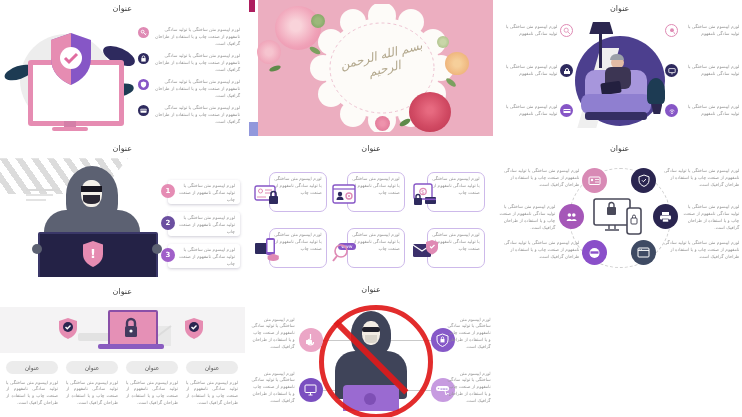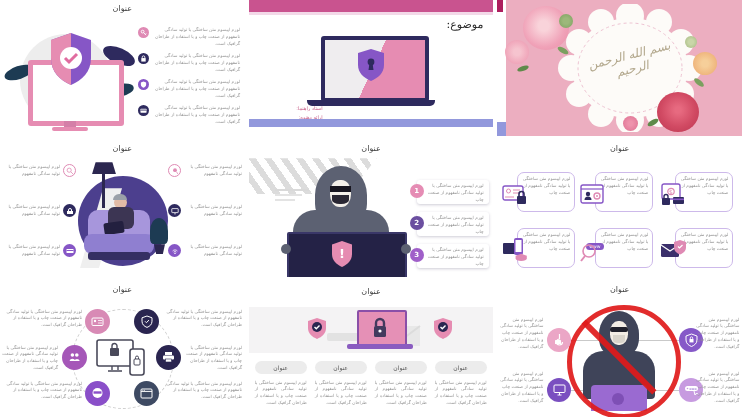--- a/index.html
+++ b/index.html
@@ -103,37 +103,20 @@
       <div class="circ" style="width:11px;height:11px;background:#2e2a5e;">
           <svg width="7" height="7" viewBox="0 0 8 8">
             <rect x="0.5" y="2" width="7" height="4.5" rx="0.5" fill="#fff"></rect>
             <rect x="0.5" y="3" width="7" height="1" fill="#2e2a5e"></rect>
           </svg>
         </div>
       <div class="rtl t44" style="flex:1;">لورم ایپسوم متن ساختگی با تولید سادگی نامفهوم از صنعت چاپ و با استفاده از طراحان گرافیک است.</div>
     </div>
   </div>
 
-  <div class="slide">
-    <div class="abs s2-topbar"></div>
-    <div class="abs s2-topbar2"></div>
-    <div class="abs rtl" style="right:10px;top:18px;font-size:11px;color:#2b2b2b;font-family:'DejaVu Serif','Liberation Serif',serif;">موضوع:</div>
-    <div class="abs s2-screen"></div>
-    <svg class="abs" style="left:108px;top:48px;" width="28" height="34" viewBox="0 0 28 34">
-      <path d="M14 1 L27 5 V17 C27 25 21 30 14 33 C7 30 1 25 1 17 V5 Z" fill="#8656c6"></path>
-      <circle cx="14" cy="14" r="3.4" fill="#2e2a5e"></circle>
-      <path d="M12.5 15 L11.5 22 H16.5 L15.5 15 Z" fill="#2e2a5e"></path>
-    </svg>
-    <div class="abs s2-base"></div>
-    <div class="abs rtl" style="left:28px;top:104px;width:46px;font-size:5px;line-height:1.7;color:#c75d88;">
-      <div>استاد راهنما:</div>
-      <div>ارائه دهنده:</div>
-    </div>
-    <div class="abs s2-botbar"></div>
-  </div>
 
   <div class="slide">
     <div class="abs s3-bg"></div>
     <div class="abs s3-strip"></div>
     <div class="abs" style="left:0;top:0;width:6px;height:12px;background:#ad1e5e;"></div>
     <div class="abs" style="left:0;bottom:0;width:9px;height:14px;background:#9298dc;"></div>
     <svg class="abs" style="left:58px;top:4px;" width="150" height="128" viewBox="0 0 150 128">
       <g fill="#fdfbf8">
         <ellipse cx="75" cy="64" rx="58" ry="50"></ellipse>
         <circle cx="75" cy="12" r="14"></circle>

